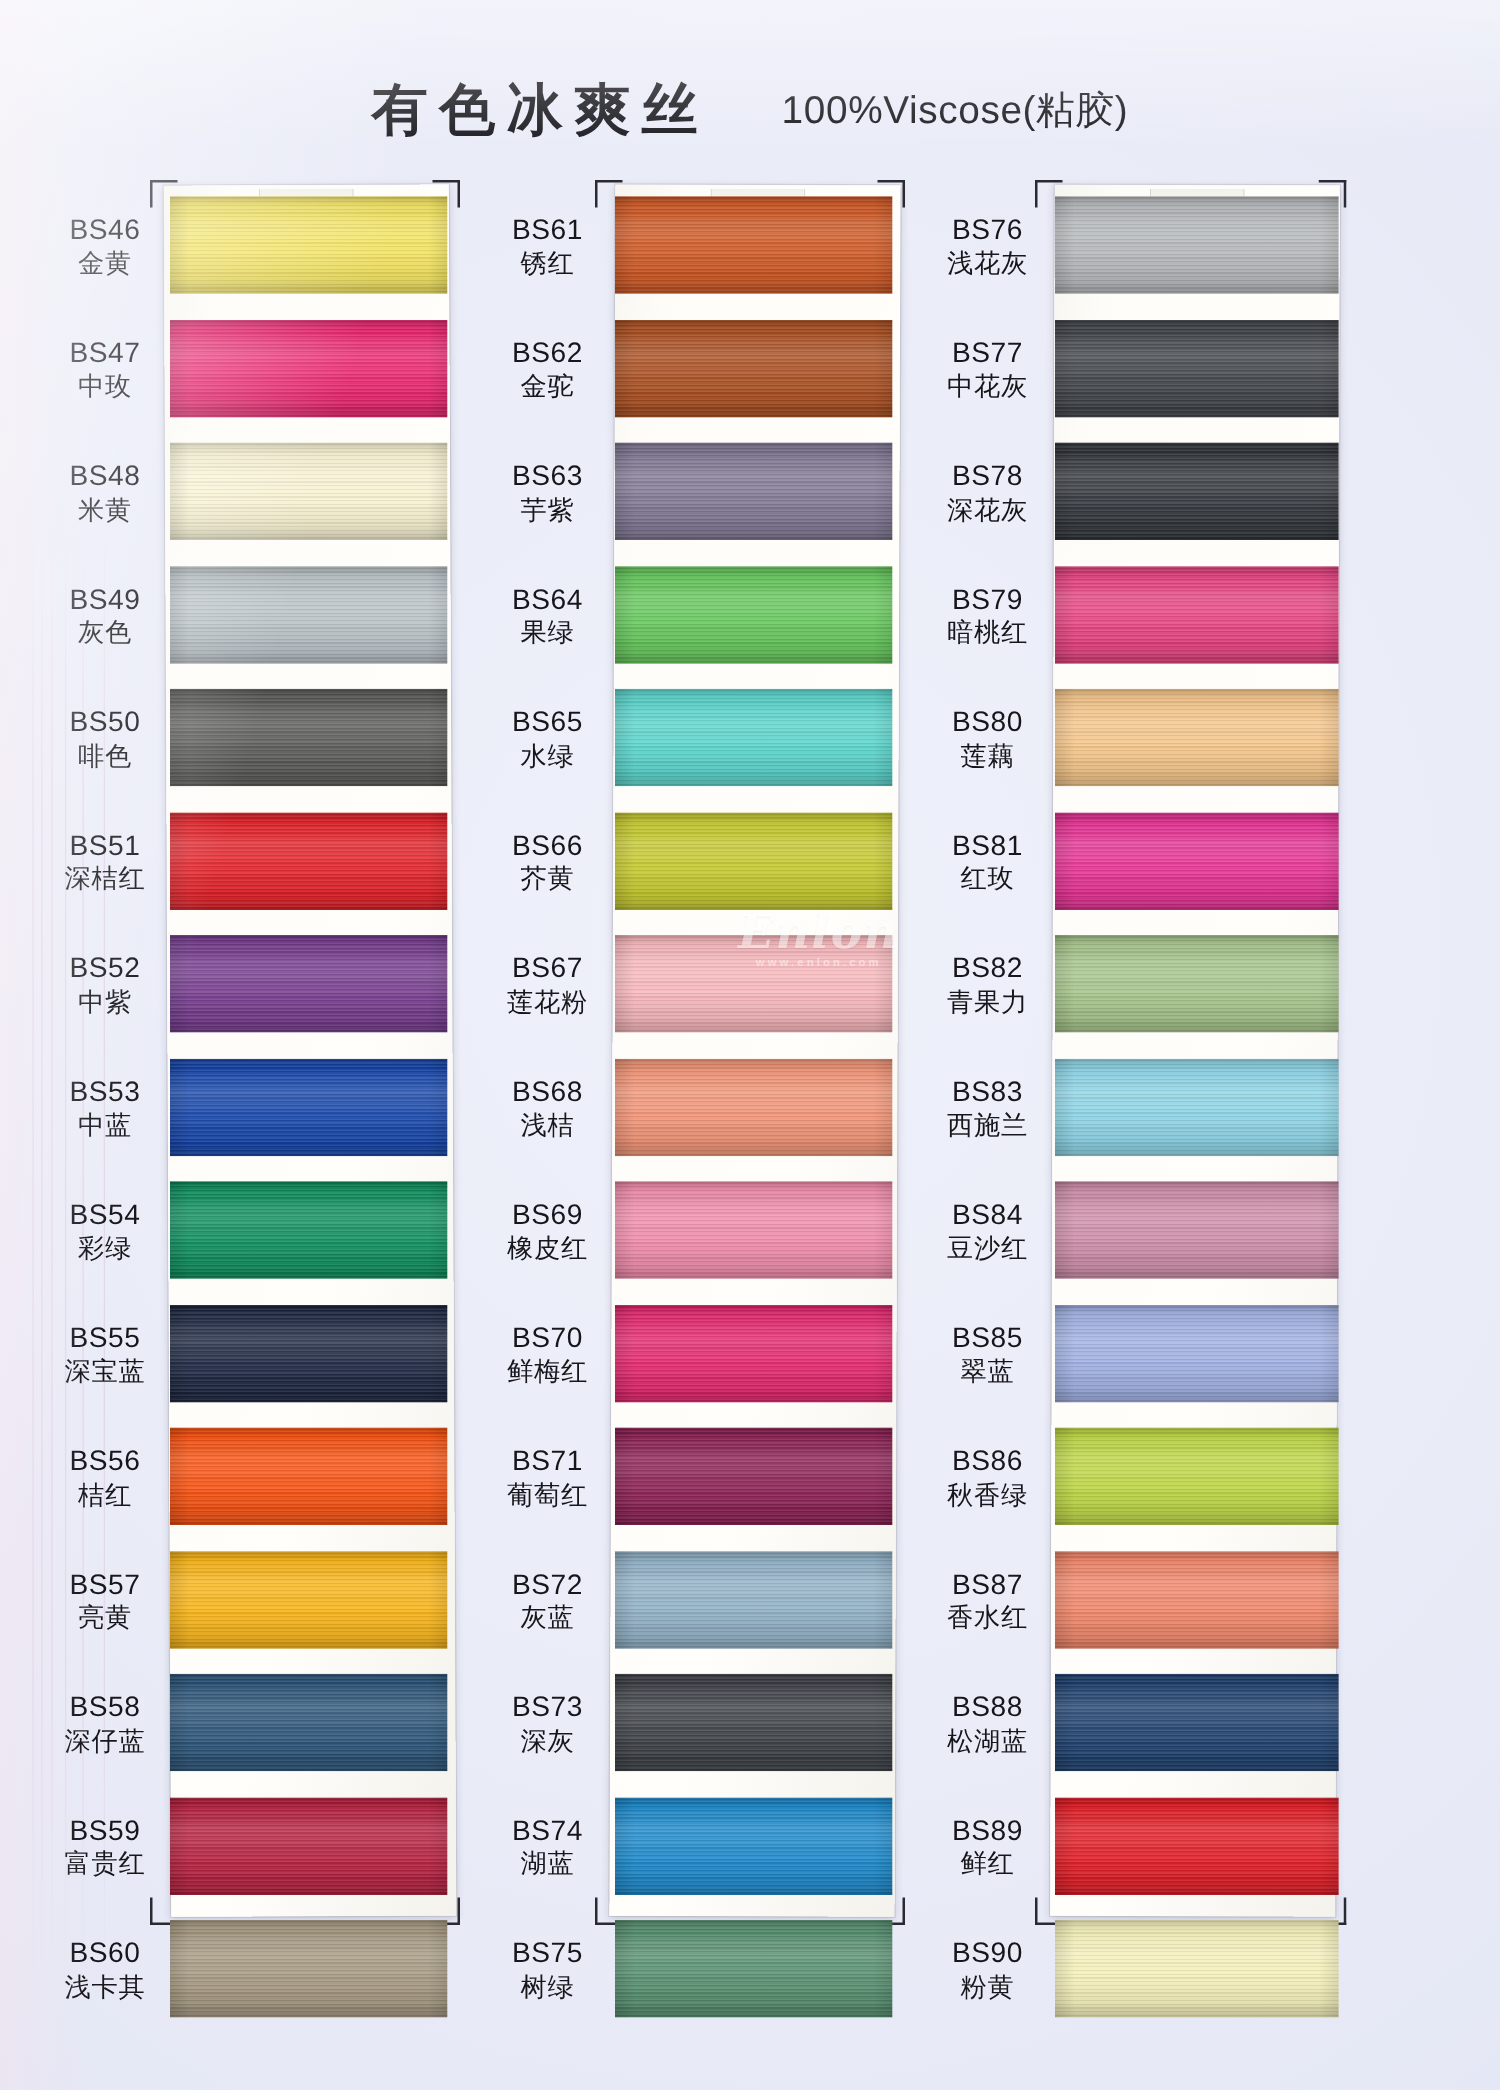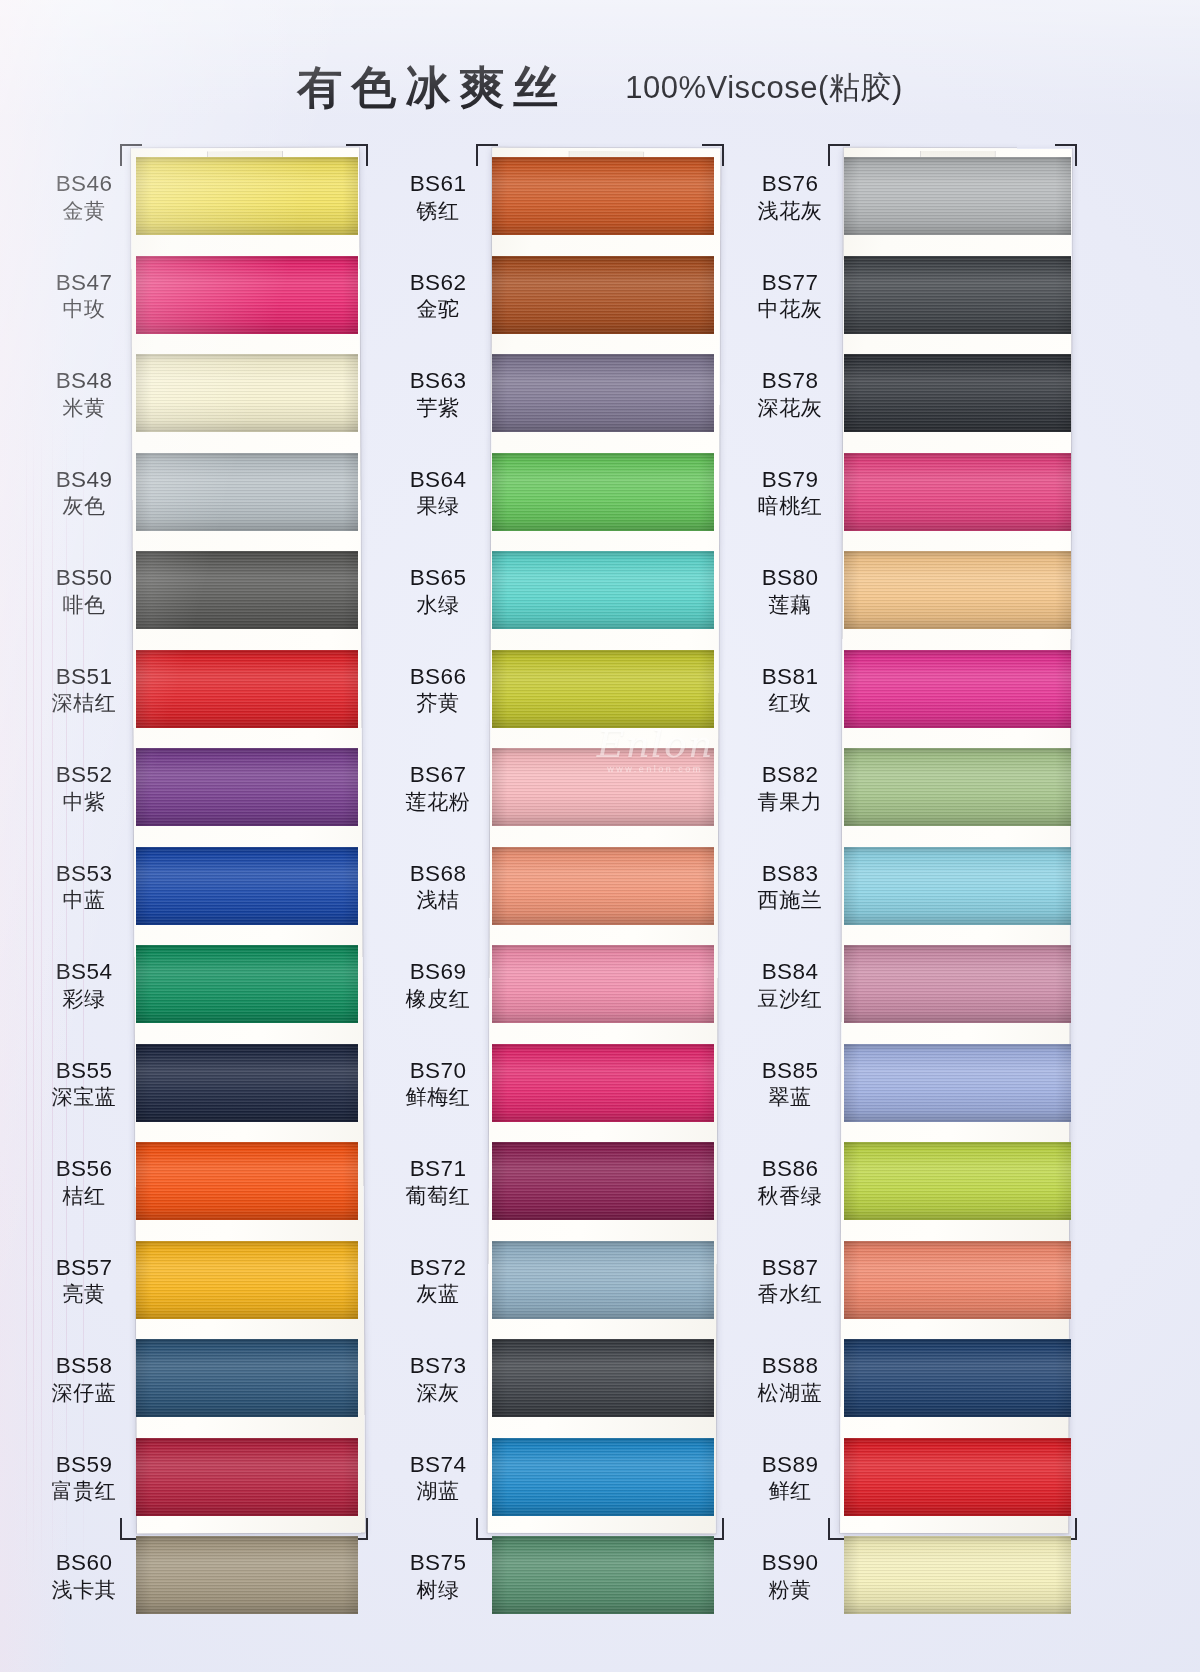--- a/index.html
+++ b/index.html
@@ -210,20 +210,21 @@
   }
 
   
   #watermark {
     position: absolute;
     left: 540px; top: 722px;
     width: 230px; height: 60px;
     pointer-events: none;
     z-index: 6;
     opacity: .55;
+    font-weight: bold;
   }
   #watermark span {
     display: block;
     font-family: "DejaVu Serif", "Liberation Serif", serif;
     font-style: italic;
     font-size: 38px;
     color: rgba(255,255,255,0.9);
     letter-spacing: 1px;
     text-align: center;
     text-shadow: 0 1px 2px rgba(0,0,0,.10);

